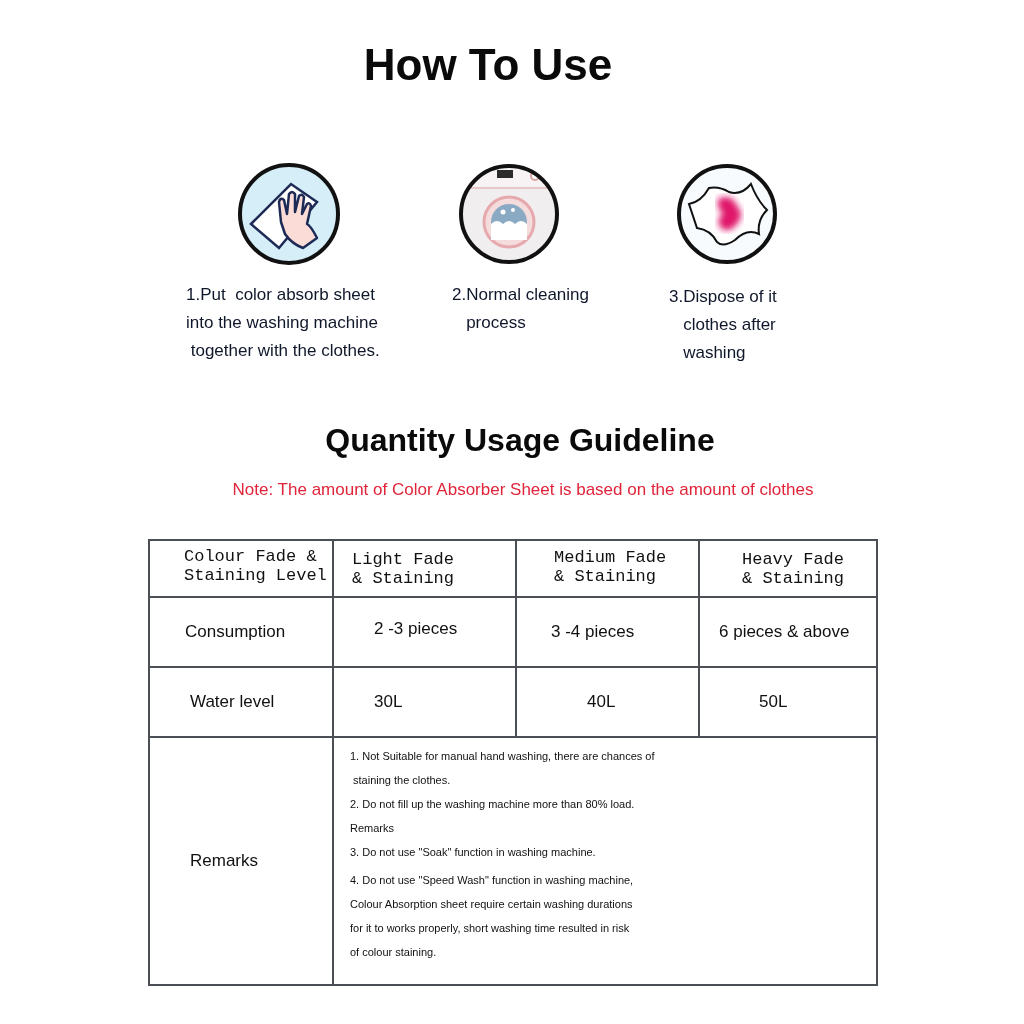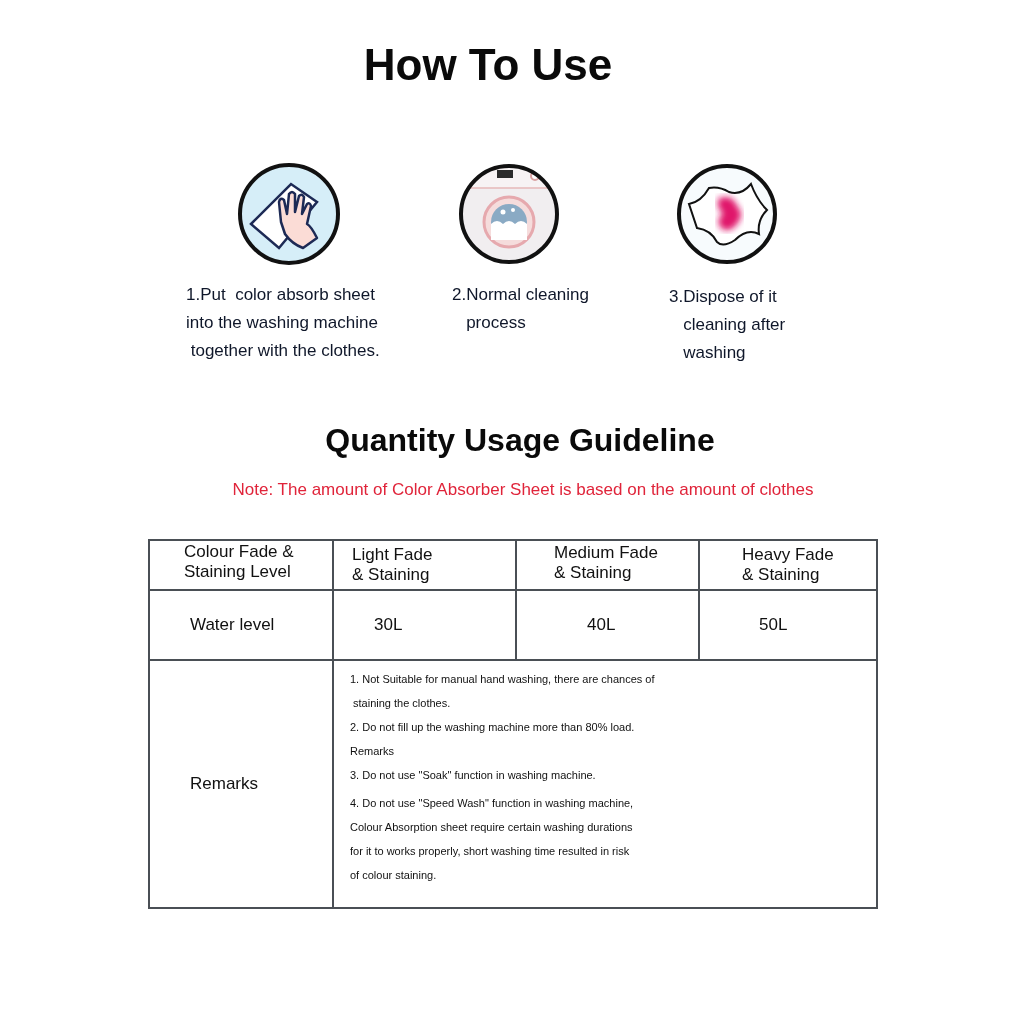--- a/index.html
+++ b/index.html
@@ -70,44 +70,58 @@
     <path d="M44,36 Q58,32 62,44 Q70,52 62,62 Q54,72 46,66 Q40,58 48,52 Q40,44 44,36 Z" fill="#e0156b" filter="url(#blur3)"></path>
   </svg>
 </div>
 
 <div class="step-text" style="left:186px;"><span>1.Put  color absorb sheet</span>
 <span>into the washing machine</span>
 <span> together with the clothes.</span></div>
 <div class="step-text" style="left:452px;"><span>2.Normal cleaning</span>
 <span>   process</span></div>
 <div class="step-text" style="left:669px; top:283px;"><span>3.Dispose of it</span>
-<span>   cleaning after</span>
+<span>   clothes after</span>
 <span>   washing</span></div>
 
 <h2 class="title" id="qty-title">Quantity Usage Guideline</h2>
 <div class="note">Note: The amount of  Color Absorber Sheet is based on the amount of clothes</div>
 
 <table class="guide">
   <tbody>
-      <tr style="height:50px;">
+      <tr style="height:57px;font-family:Liberation Mono, monospace;">
     <td style="width:182px;">
           <div class="cell-inner hdr" style="padding-left:34px; white-space:pre; margin-top:-6px;">Colour Fade &amp;
 Staining Level</div>
         </td>
     <td style="width:181px;">
           <div class="cell-inner hdr" style="padding-left:18px; white-space:pre;">Light Fade
 &amp; Staining</div>
         </td>
     <td style="width:181px;">
           <div class="cell-inner hdr" style="padding-left:37px; white-space:pre; margin-top:-4px;">Medium Fade
 &amp; Staining</div>
         </td>
     <td>
           <div class="cell-inner hdr" style="padding-left:42px; white-space:pre;">Heavy Fade
 &amp; Staining</div>
+        </td>
+  </tr>
+  <tr style="height:70px;">
+    <td>
+          <div class="cell-inner" style="padding-left:35px;">Consumption</div>
+        </td>
+    <td>
+          <div class="cell-inner" style="padding-left:40px; margin-top:-6px;">2 -3 pieces</div>
+        </td>
+    <td>
+          <div class="cell-inner" style="padding-left:34px;">3 -4 pieces</div>
+        </td>
+    <td>
+          <div class="cell-inner" style="padding-left:19px;">6 pieces &amp; above</div>
         </td>
   </tr>
   <tr style="height:70px;border-radius:19px;">
     <td>
           <div class="cell-inner" style="padding-left:40px;">Water level</div>
         </td>
     <td>
           <div class="cell-inner" style="padding-left:40px;">30L</div>
         </td>
     <td>

